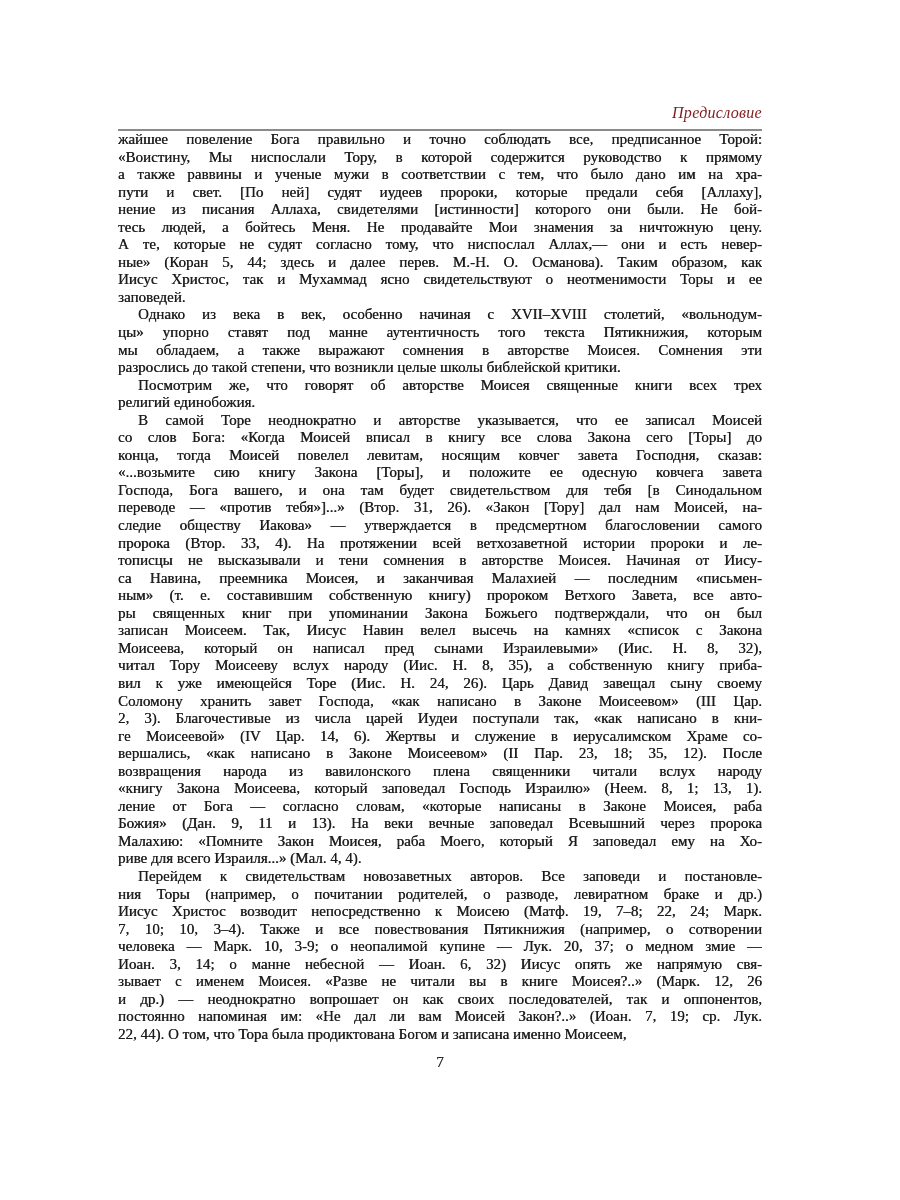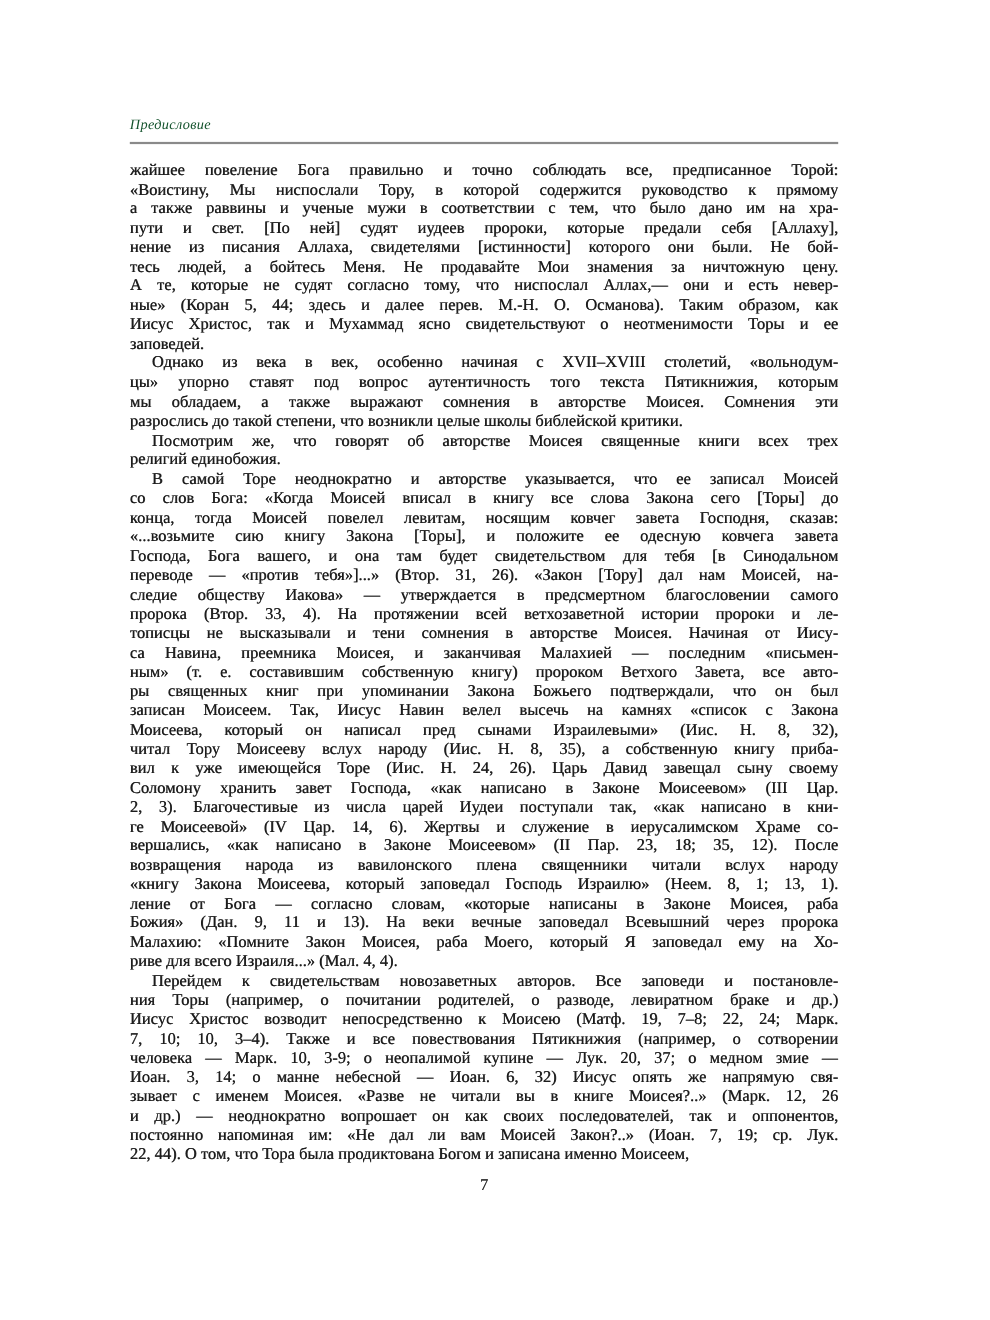--- a/index.html
+++ b/index.html
@@ -15,35 +15,35 @@
     color: #1c1c1c;
     overflow: hidden;
   }
   .page-block {
     position: absolute;
     left: 118px;
     top: 103px;
     width: 644px;
   }
   .running-header {
+    text-align: right;
     font-style: italic;
-    font-size: 13px;
+    font-size: 16px;
     line-height: 19px;
     height: 19px;
-    color: #14532d;
+    color: #7f1d1d;
     letter-spacing: 0.3px;
   }
   .header-rule {
     margin-top: 7px;
     height: 2px;
     background: #8a8a8a;
     border: none;
   }
   .page-body {
-    margin-top: 16px;
     font-size: 15px;
     line-height: 17.55px;
     text-shadow: 0.35px 0 0 rgba(28,28,28,0.85);
   }
   .para {
     margin: 0;
     padding: 0;
   }
   .line {
     text-align: justify;
@@ -82,21 +82,21 @@
         <div class="line">пути и свет. [По ней] судят иудеев пророки, которые предали себя [Аллаху],</div>
         <div class="line">нение из писания Аллаха, свидетелями [истинности] которого они были. Не бой-</div>
         <div class="line">тесь людей, а бойтесь Меня. Не продавайте Мои знамения за ничтожную цену.</div>
         <div class="line">А те, которые не судят согласно тому, что ниспослал Аллах,— они и есть невер-</div>
         <div class="line">ные» (Коран 5, 44; здесь и далее перев. М.-Н. О. Османова). Таким образом, как</div>
         <div class="line">Иисус Христос, так и Мухаммад ясно свидетельствуют о неотменимости Торы и ее</div>
         <div class="line last">заповедей.</div>
       </div>
       <div class="para">
         <div class="line indent">Однако из века в век, особенно начиная с XVII–XVIII столетий, «вольнодум-</div>
-        <div class="line">цы» упорно ставят под вопрос аутентичность того текста Пятикнижия, которым</div>
+        <div class="line">цы» упорно ставят под манне аутентичность того текста Пятикнижия, которым</div>
         <div class="line">мы обладаем, а также выражают сомнения в авторстве Моисея. Сомнения эти</div>
         <div class="line last">разрослись до такой степени, что возникли целые школы библейской критики.</div>
       </div>
       <div class="para">
         <div class="line indent">Посмотрим же, что говорят об авторстве Моисея священные книги всех трех</div>
         <div class="line last">религий единобожия.</div>
       </div>
       <div class="para">
         <div class="line indent">В самой Торе неоднократно и авторстве указывается, что ее записал Моисей</div>
         <div class="line">со слов Бога: «Когда Моисей вписал в книгу все слова Закона сего [Торы] до</div>

